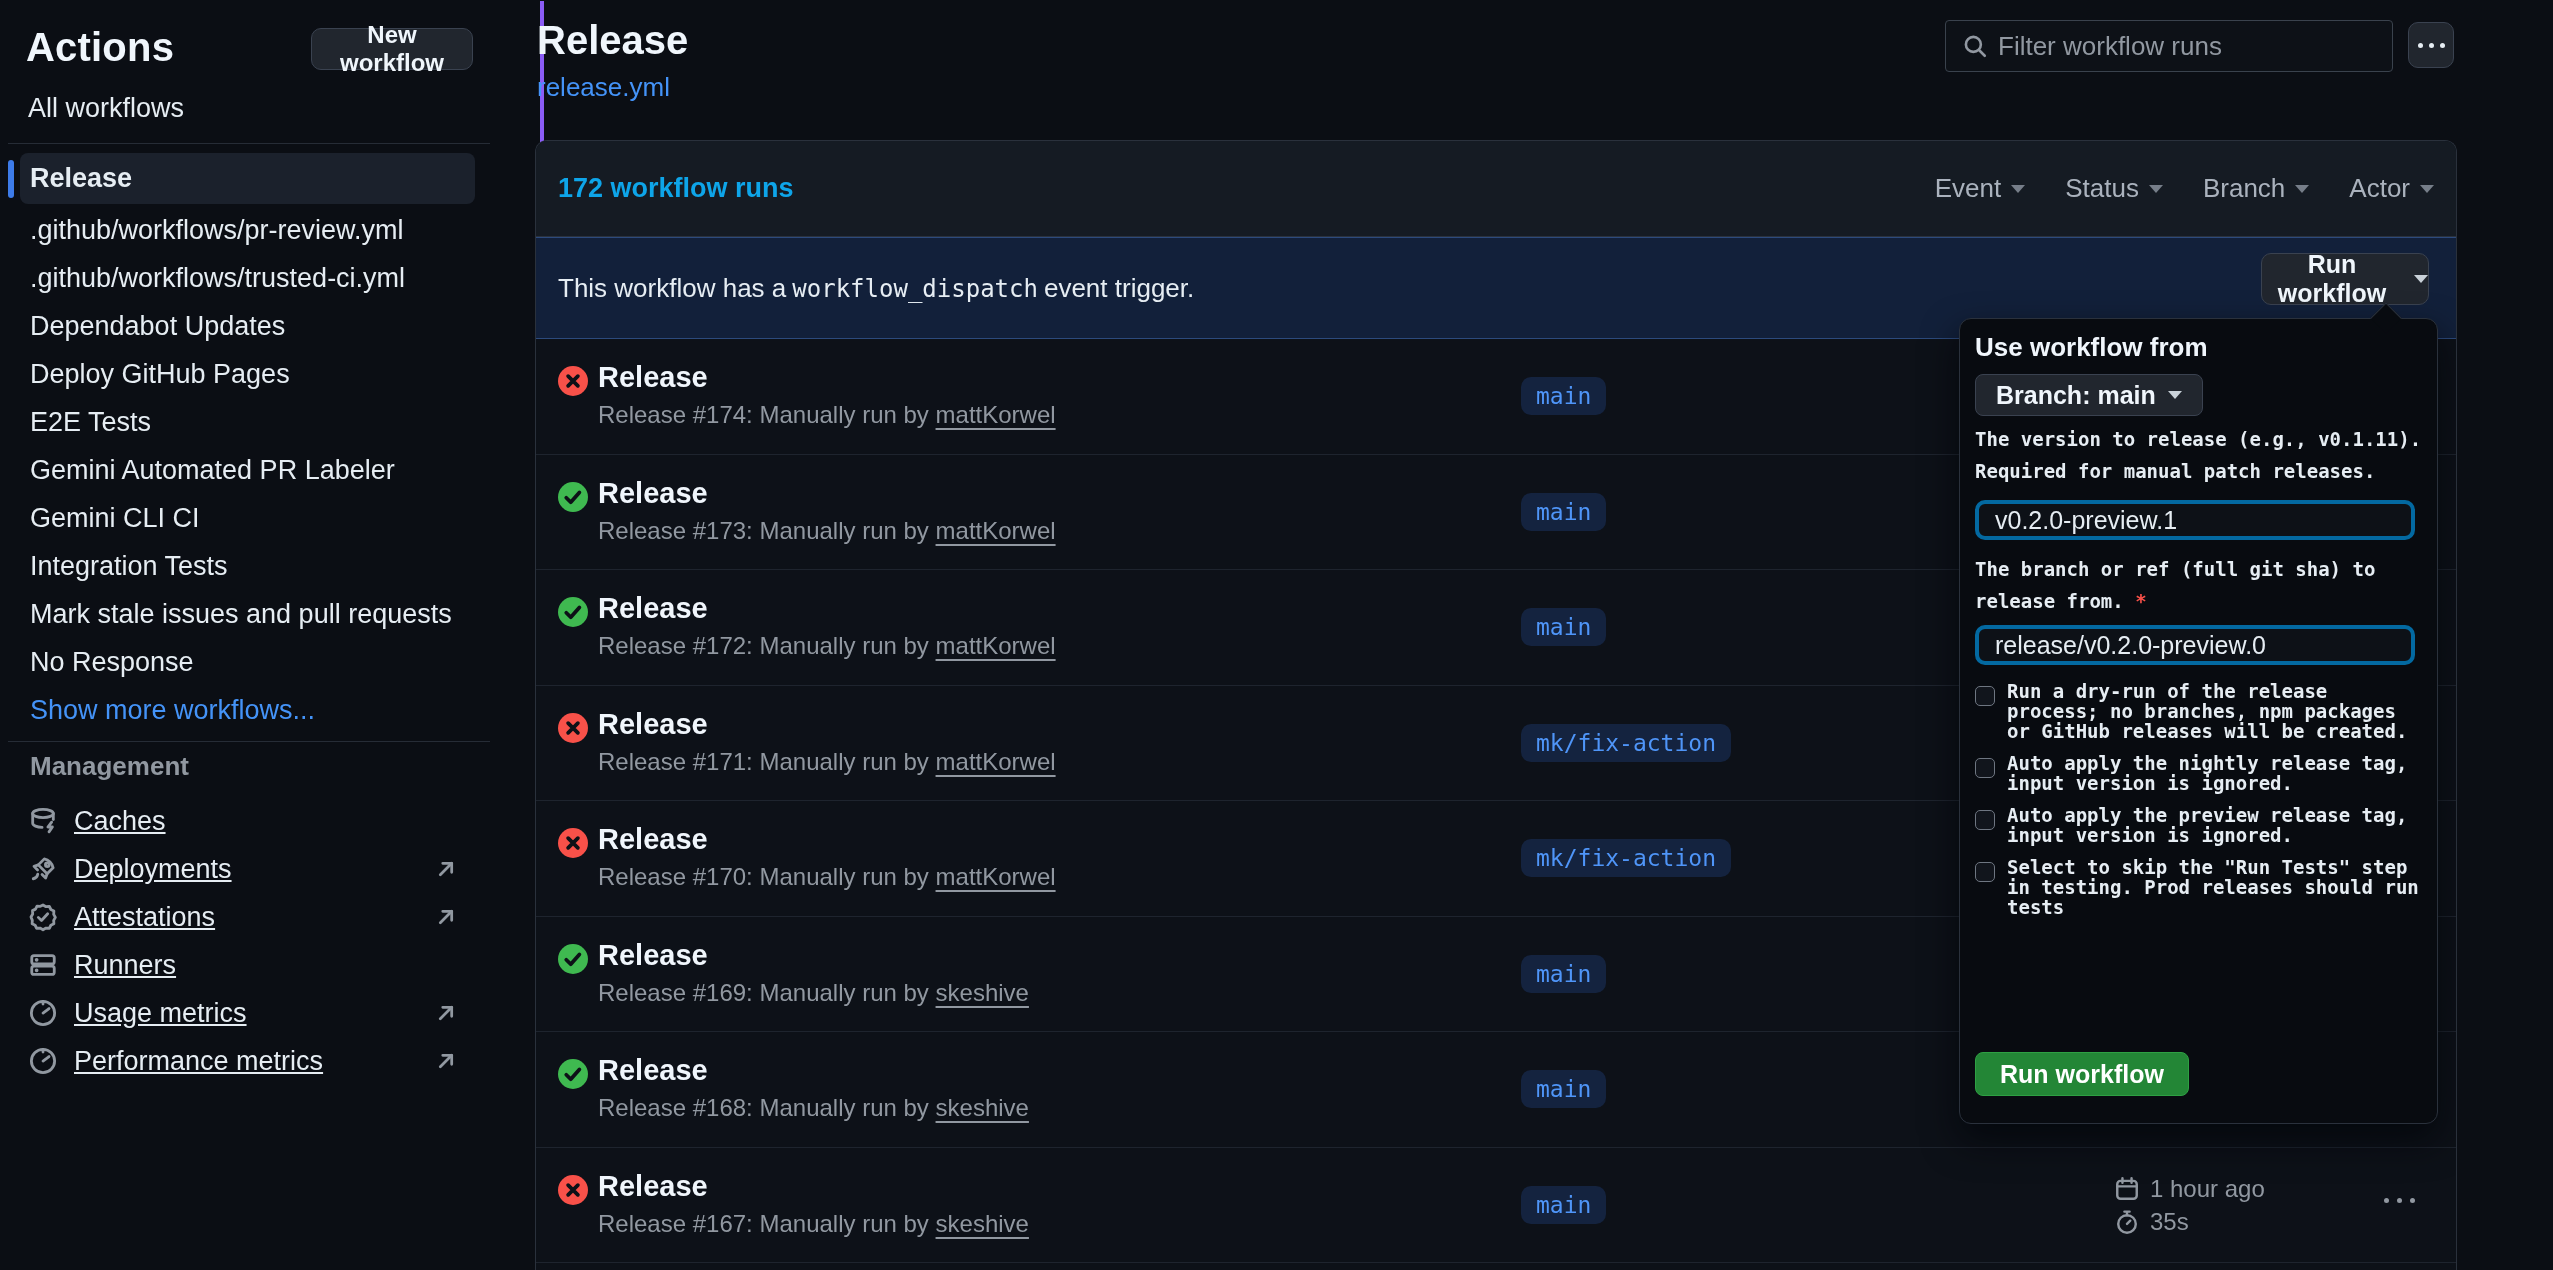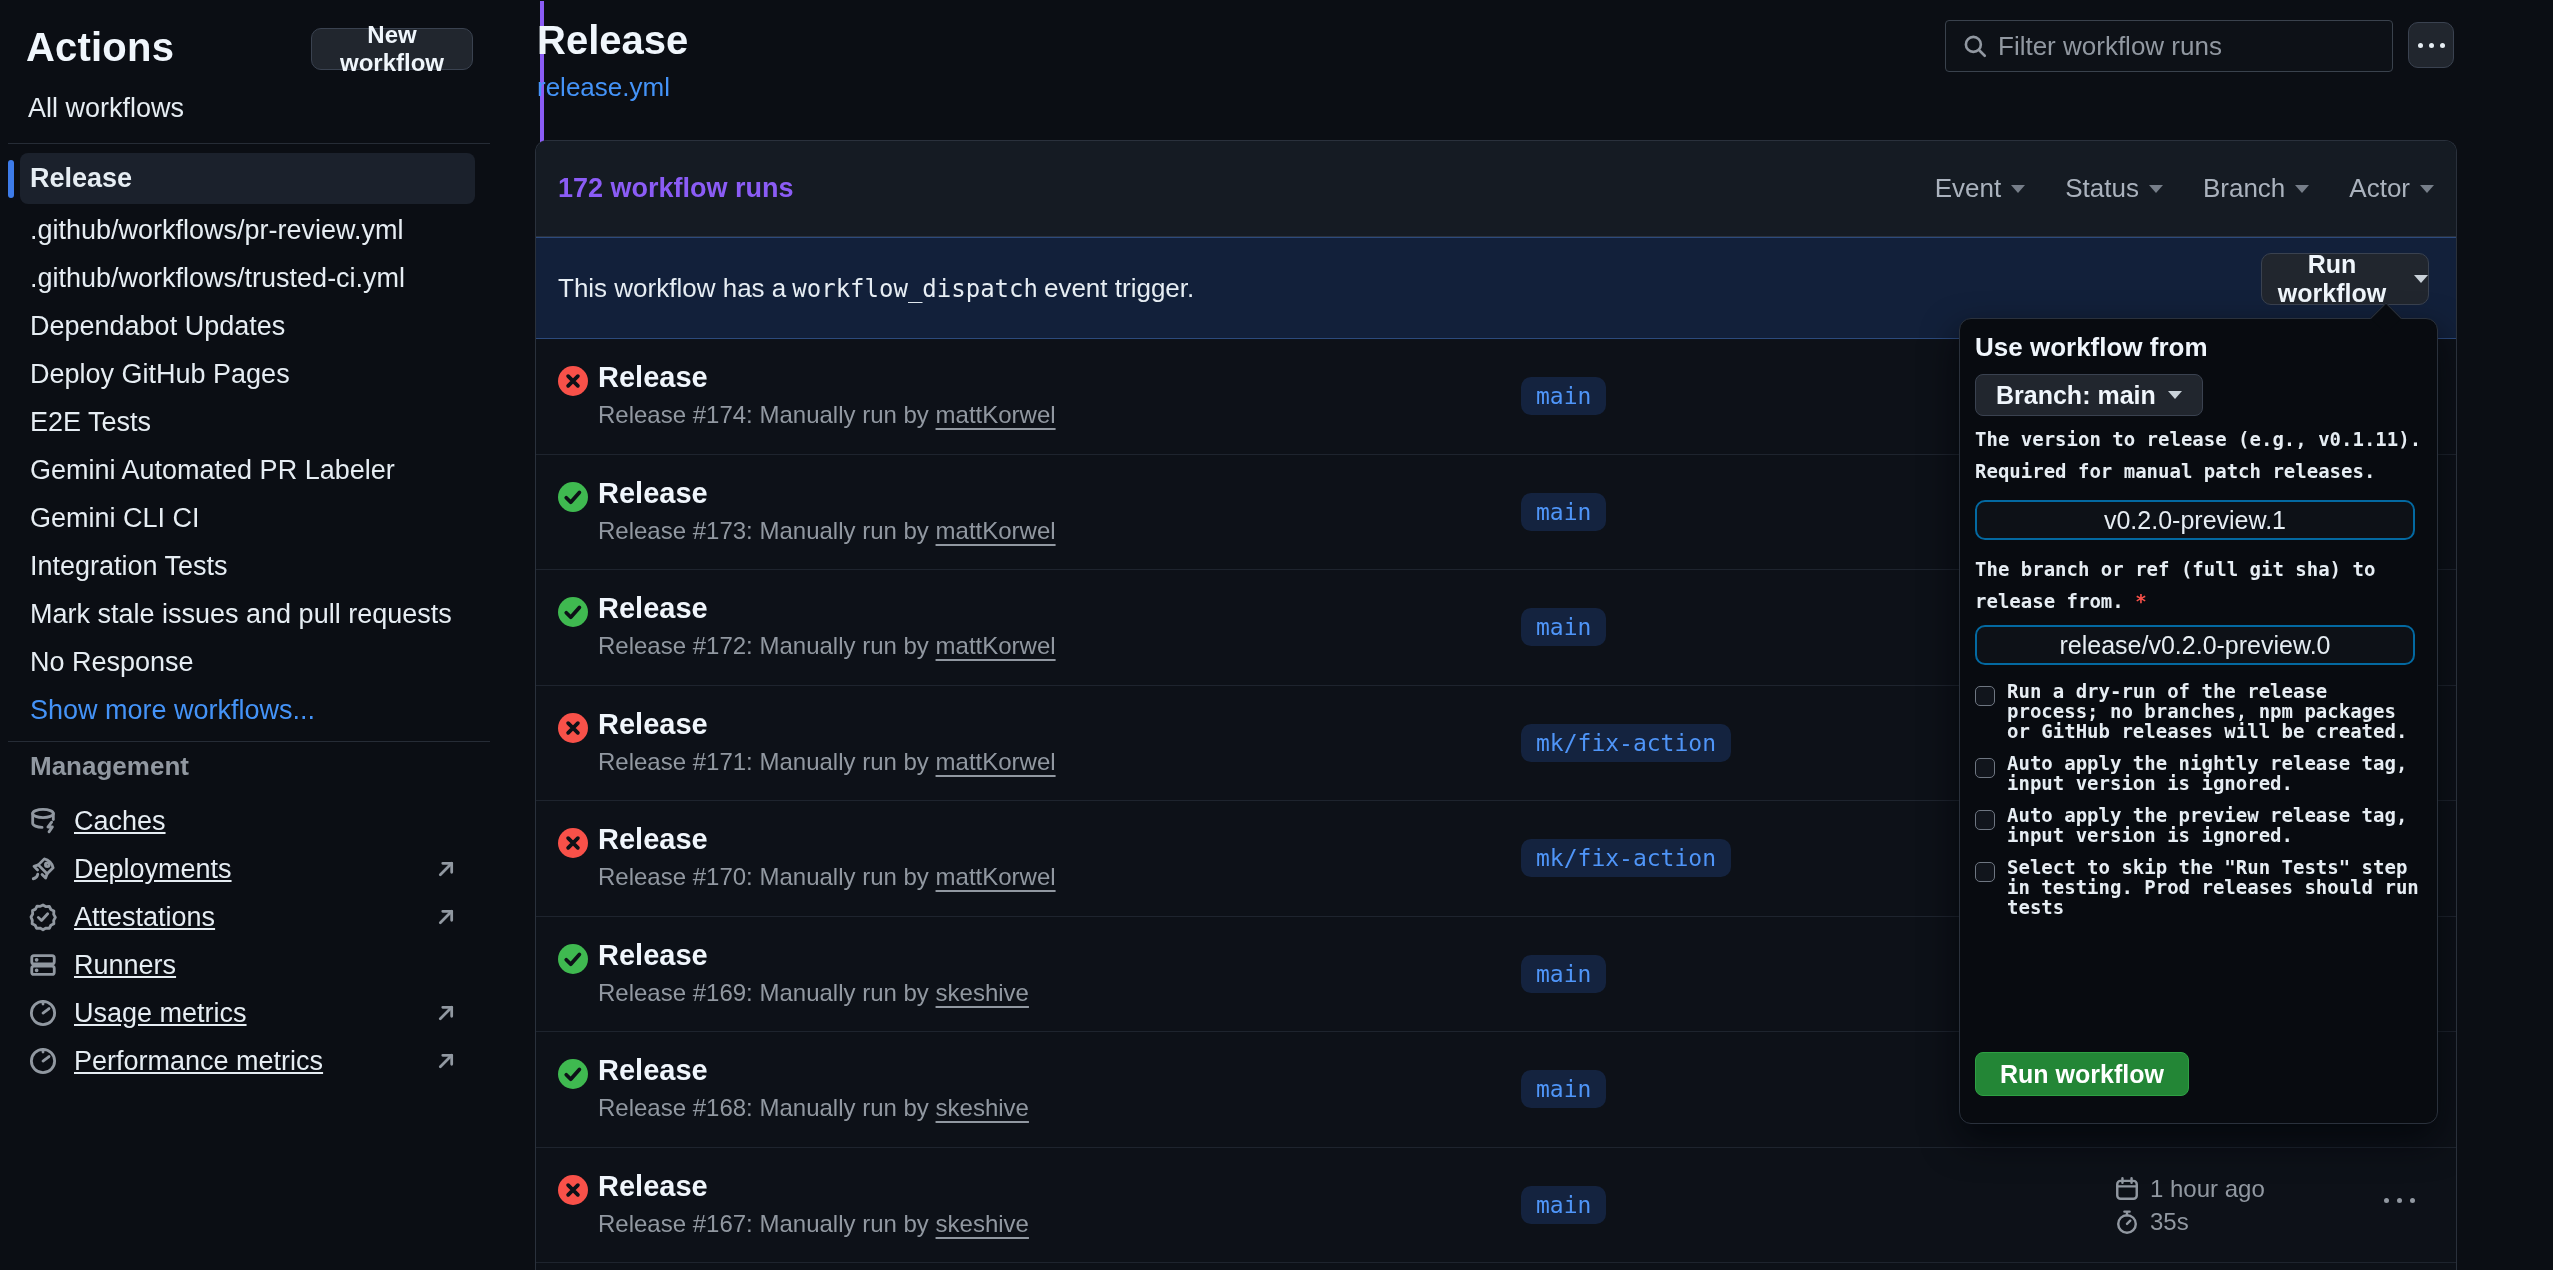--- a/index.html
+++ b/index.html
@@ -43,21 +43,21 @@
   .filter-box { position:absolute; left:1945px; top:20px; width:448px; height:52px; background:#0d1117; border:1px solid #3a424d; border-radius:4px; display:flex; align-items:center; }
   .filter-box svg { stroke:#9198a1; fill:none; stroke-width:1.6; stroke-linecap:round; margin:0 10px 0 16px; }
   .filter-box input { background:transparent; border:none; outline:none; color:#e6edf3; font-size:26px; width:350px; font-family:"Liberation Sans",sans-serif; }
   .filter-box input::placeholder { color:#9198a1; }
   .hdr-kebab { position:absolute; left:2408px; top:22px; width:46px; height:46px; border-radius:10px; display:flex; align-items:center; justify-content:center; gap:6px; }
   .dot { width:5px; height:5px; border-radius:50%; background:#e6edf3; }
 
   
   .card { position:absolute; left:535px; top:140px; width:1922px; height:1130px; border:1px solid #2a313c; border-bottom:none; border-radius:12px 12px 0 0; background:#0d1118; overflow:hidden; }
   .card-head { position:absolute; left:0; top:0; width:100%; height:96px; background:#151b23; display:flex; align-items:center; border-bottom:1px solid #2a313c; }
-  .runs-count { margin-left:22px; font-size:27px; font-weight:bold; color:#8b5cf6; }
+  .runs-count { margin-left:22px; font-size:27px; font-weight:bold; color:#0ea5e9; }
   .head-filters { margin-left:auto; margin-right:22px; display:flex; gap:40px; }
   .hfilter { display:flex; align-items:center; gap:10px; font-size:26px; color:#aab2bd; cursor:pointer; }
   .caret { width:0; height:0; border-left:7px solid transparent; border-right:7px solid transparent; border-top:8px solid #767e89; }
 
   .banner { position:absolute; left:0; top:96px; width:100%; height:102px; background:#12203a; border-top:1px solid #2c4a7c; border-bottom:1px solid #2c4a7c; display:flex; align-items:center; }
   .banner-text { margin-left:22px; font-size:26px; color:#e6edf3; }
   .banner-text code { font-family:"DejaVu Sans Mono",monospace; font-size:24px; padding:0 6px; }
   .run-wf-btn { position:absolute; left:1725px; top:112px; width:168px; height:52px; gap:12px; font-size:25px; }
   .caret-light { border-top-color:#c9d1d9; }
 
@@ -78,21 +78,21 @@
   .row-kebab { position:absolute; left:1848px; top:50px; display:flex; gap:8px; cursor:pointer; }
   .row-kebab .dot { width:5px; height:5px; background:#9198a1; }
 
   
   .panel { position:absolute; left:1423px; top:177px; width:479px; height:806px; background:#080b10; border:1px solid #2a313c; border-radius:12px; box-shadow:0 16px 36px rgba(1,4,9,.7); z-index:5; }
   .panel-caret { position:absolute; left:415px; top:-12px; width:22px; height:22px; background:#080b10; border-left:1px solid #2a313c; border-top:1px solid #2a313c; transform:rotate(45deg); }
   .p-title { position:absolute; left:15px; top:13px; font-size:26px; font-weight:bold; color:#f0f6fc; }
   .p-branch-btn { position:absolute; left:15px; top:55px; height:42px; padding:0 20px; border-radius:8px; gap:12px; font-size:25px; font-weight:600; }
   .p-label { position:absolute; left:15px; width:452px; font-family:"DejaVu Sans Mono",monospace; font-size:19px; font-weight:bold; line-height:32px; color:#e6edf3; }
   .req { color:#f85149; }
-  .p-input { position:absolute; left:15px; width:440px; height:40px; background:#0d1117; border:2px solid #0369a1; border-radius:10px; color:#e6edf3; font-size:25px; padding:0 16px; font-family:"Liberation Sans",sans-serif; outline:none;text-align:center; }
+  .p-input { position:absolute; left:15px; width:440px; height:40px; background:#0d1117; border:4px solid #0369a1; border-radius:10px; color:#e6edf3; font-size:25px; padding:0 16px; font-family:"Liberation Sans",sans-serif; outline:none; }
   .p-checks { position:absolute; left:15px; top:362px; width:452px; display:flex; flex-direction:column; gap:12px; }
   .p-check { display:flex; align-items:flex-start; gap:12px; cursor:pointer; }
   .cbox { flex:0 0 20px; width:20px; height:20px; margin-top:5px; border:1px solid #6e7681; border-radius:5px; background:#11151c; }
   .clabel { font-family:"DejaVu Sans Mono",monospace; font-size:19px; font-weight:bold; line-height:20px; color:#e6edf3; width:418px; }
   .p-run-btn { position:absolute; left:15px; top:733px; height:44px; padding:0 24px; background:#238636; border:1px solid #2ea043; border-radius:8px; color:#fff; font-size:25px; font-weight:bold; display:flex; align-items:center; cursor:pointer; }
 </style>
 </head>
 <body>
 
 <div class="sidebar">

